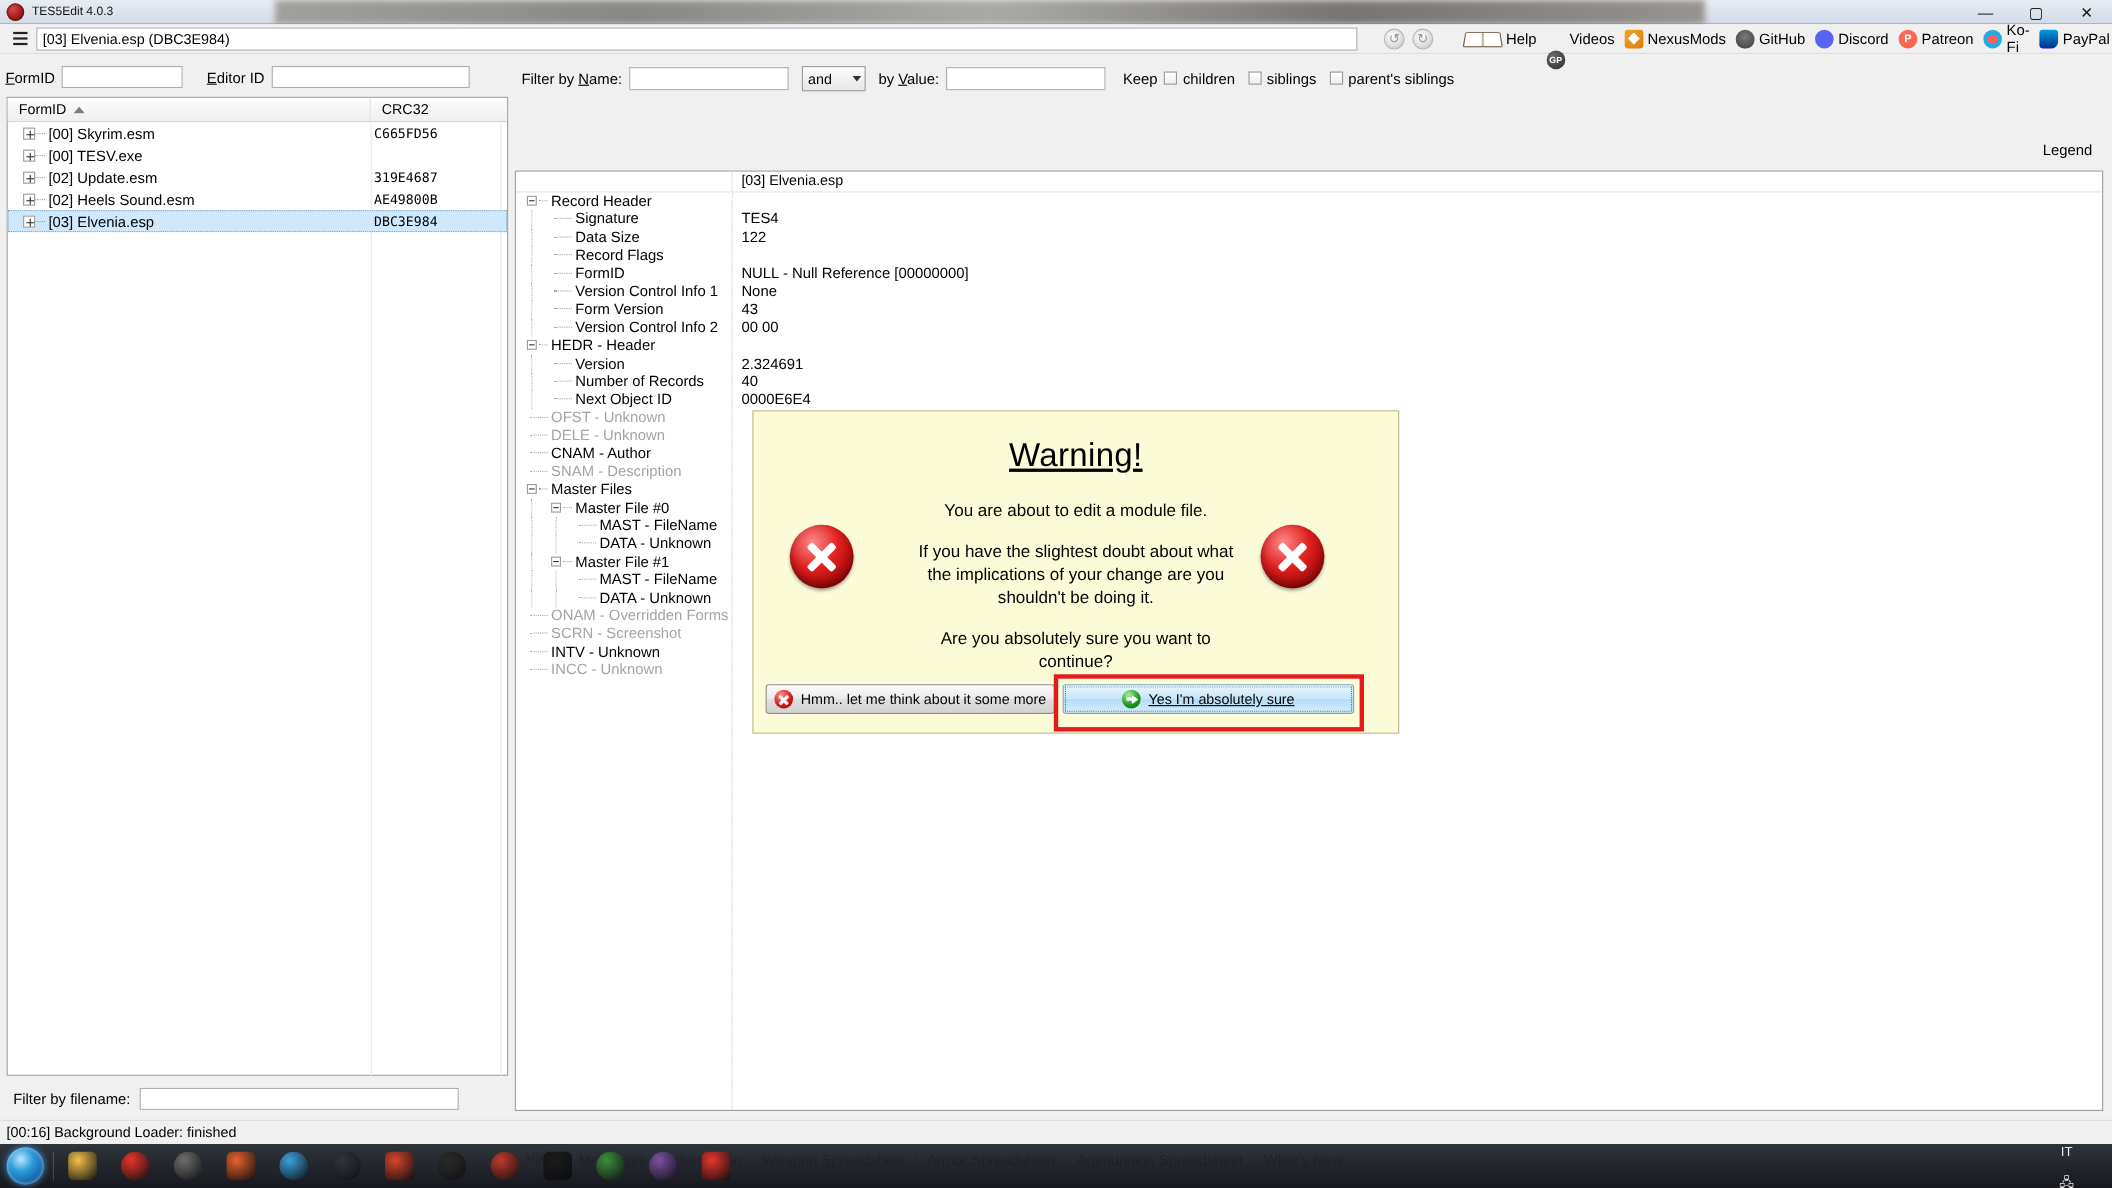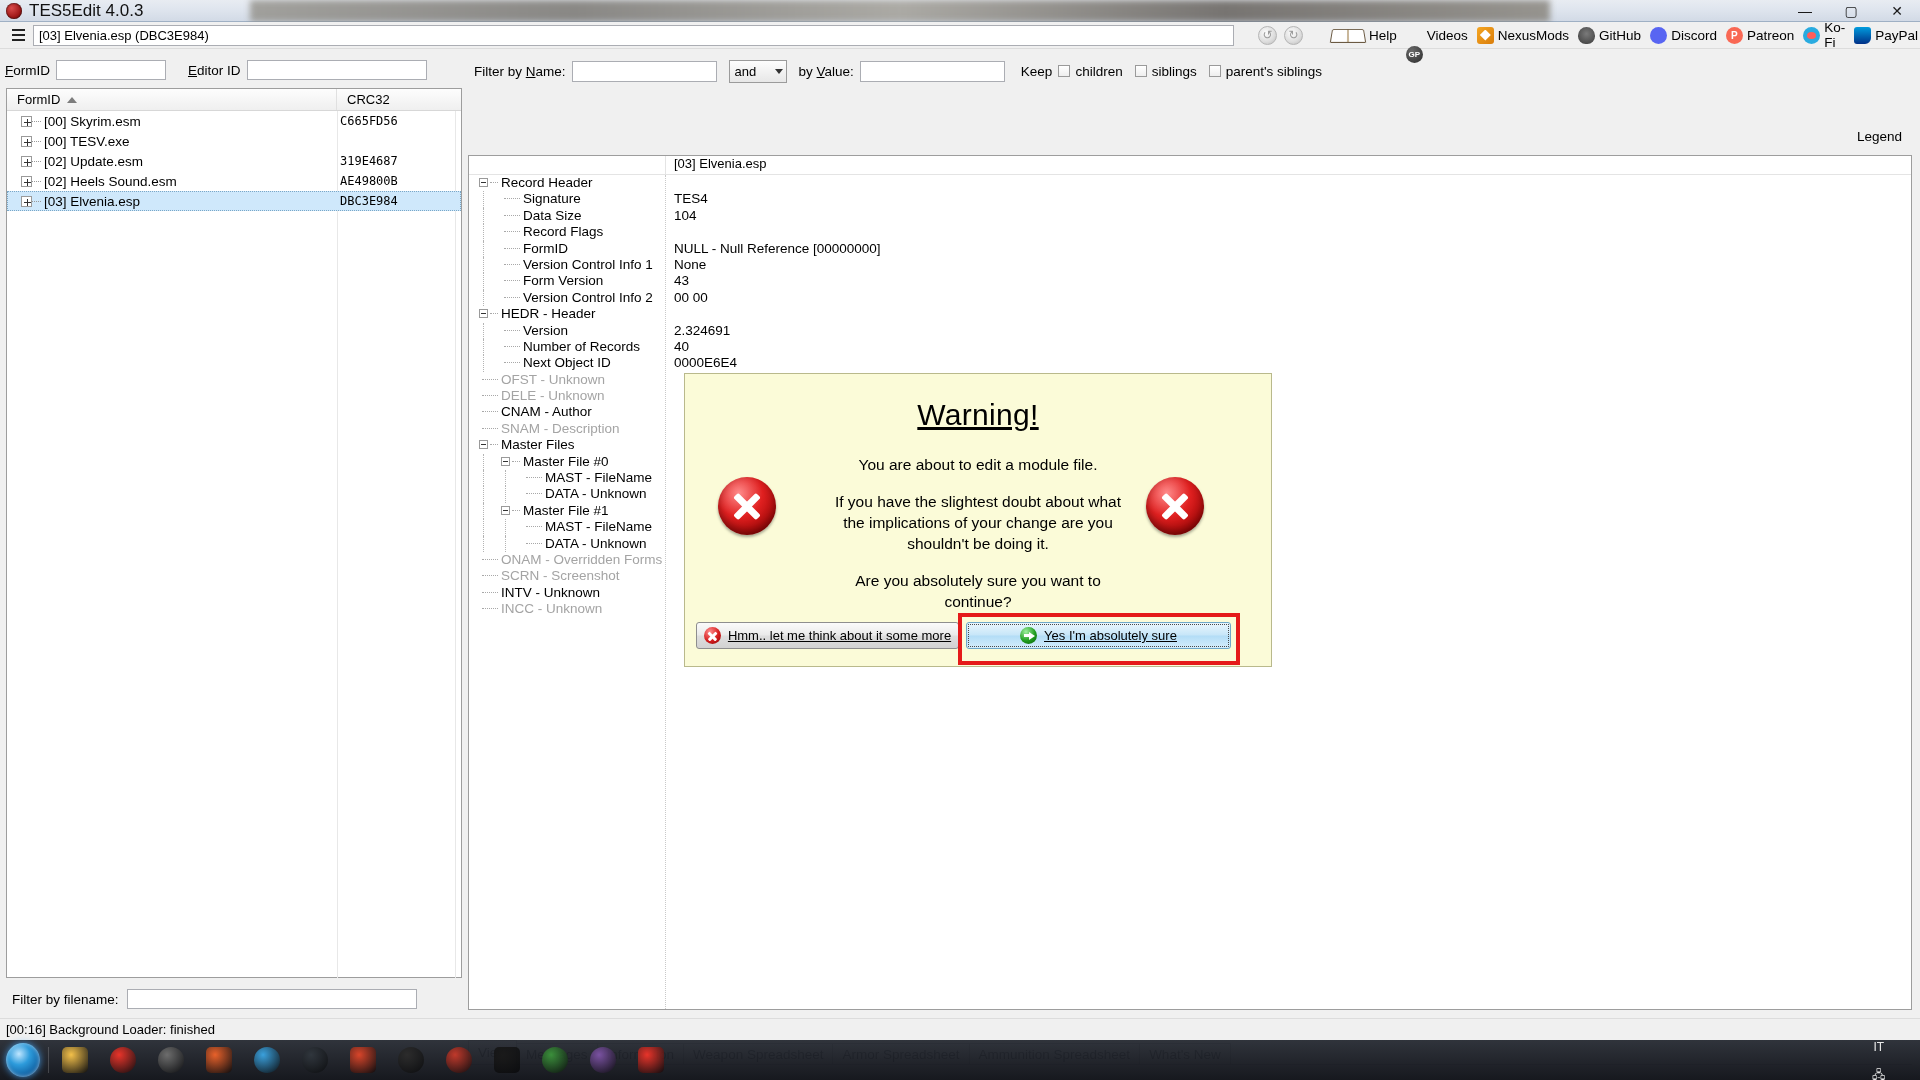--- a/index.html
+++ b/index.html
@@ -24,21 +24,21 @@
     position:absolute; left:250px; top:0; width:1300px; height:22px;
     background:linear-gradient(90deg,#8d8a82,#6e6a63,#9b978d,#565049,#7f7a70);
     filter:blur(3px); opacity:.75;
   }
   .tb-icon{
     position:relative; z-index:3; width:16px; height:16px; margin-left:6px;
     border-radius:50%;
     background:radial-gradient(circle at 35% 32%, #d94b4b 0%, #a01818 60%, #5c0b0b 100%);
     box-shadow:inset 0 0 2px #000;
   }
-  .tb-title{ position:relative; z-index:3; margin-left:7px; font-size:17px; color:#111; }
+  .tb-title{ position:relative; z-index:3; margin-left:7px; font-size:11px; color:#111; }
   .tb-btns{ position:absolute; right:0; top:0; height:22px; display:flex; z-index:4;}
   .tb-btn{ width:46px; height:22px; display:flex; align-items:center; justify-content:center;
            font-size:14px; color:#1a1a1a;}
 
   
   .pathbar{
     position:absolute; left:0; top:22px; width:1920px; height:27px;
     background:#f0f0f0; display:flex; align-items:center;
     border-bottom:1px solid #dcdcdc;
   }
@@ -209,21 +209,21 @@
     background:#fff; border-radius:2px;
   }
   .errico:before{ transform:rotate(45deg);}
   .errico:after{ transform:rotate(-45deg);}
   .errico.left{ left:33px; top:103px; }
   .errico.right{ left:461px; top:103px; }
 
   .dlg-buttons{ position:absolute; left:0; bottom:14px; width:552px; height:30px; }
   .btn{
     position:absolute; height:27px; display:flex; align-items:center; justify-content:center;
-    gap:7px; font-size:13px; border:1px solid #8e8e8e; cursor:pointer;text-decoration:underline;
+    gap:7px; font-size:13px; border:1px solid #8e8e8e; cursor:pointer;
   }
   .btn.no{
     left:11px; top:0; width:263px;
     background:linear-gradient(#fbfbfb,#eaeaea 48%,#dedede 52%,#d2d2d2);
     border-radius:3px;
   }
   .btn.yes{
     left:10px; top:0; width:265px;
     background:linear-gradient(#eaf6fd,#c7e6f8 48%,#b3ddf6 52%,#d4edfc);
     border:1px solid #6fa8c8; border-radius:3px;
@@ -428,21 +428,21 @@
           <div class="trow">
             <span class="vguide" style="left:14px;top:0;height:16.4px"></span>
             <span class="lead" style="left:35px;width:16px"></span>
             <span class="lbl" style="left:54px">Signature</span>
             <span class="val">TES4</span>
           </div>
           <div class="trow">
             <span class="vguide" style="left:14px;top:0;height:16.4px"></span>
             <span class="lead" style="left:35px;width:16px"></span>
             <span class="lbl" style="left:54px">Data Size</span>
-            <span class="val">104</span>
+            <span class="val">122</span>
           </div>
           <div class="trow">
             <span class="vguide" style="left:14px;top:0;height:16.4px"></span>
             <span class="lead" style="left:35px;width:16px"></span>
             <span class="lbl" style="left:54px">Record Flags</span>
             <span class="val"></span>
           </div>
           <div class="trow">
             <span class="vguide" style="left:14px;top:0;height:16.4px"></span>
             <span class="lead" style="left:35px;width:16px"></span>

